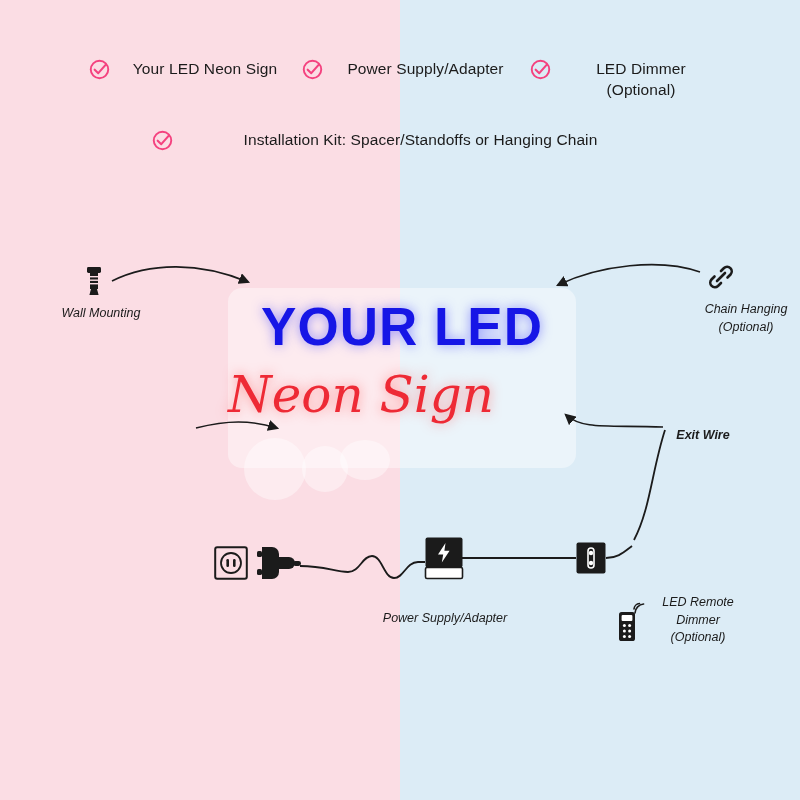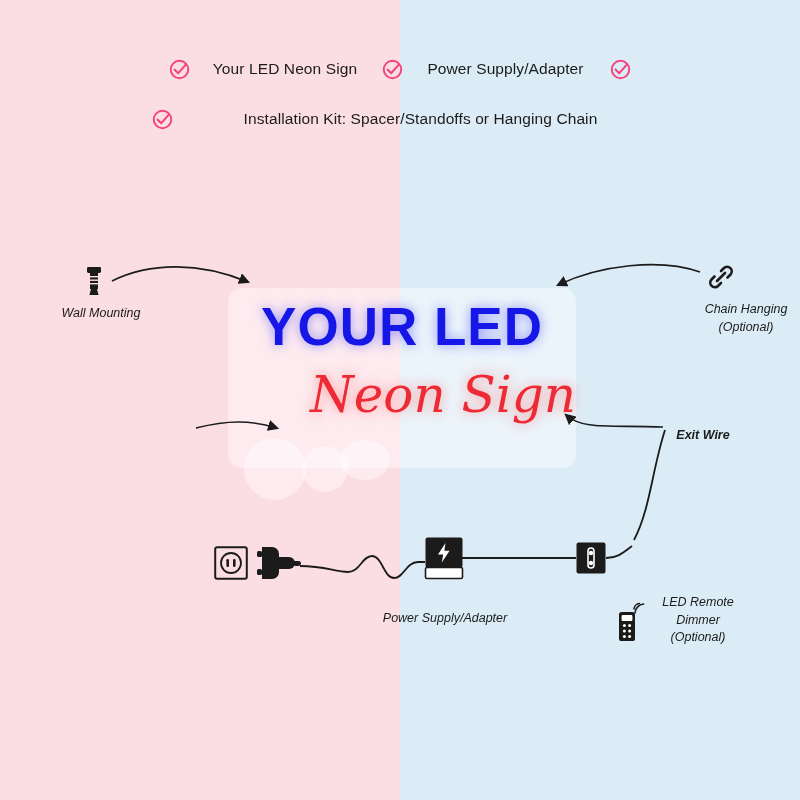--- a/index.html
+++ b/index.html
@@ -114,21 +114,21 @@
     font-size: 53px;
     letter-spacing: 1px;
     color: #1616e6;
     text-shadow: 0 0 12px rgba(60,60,255,0.55);
   }
   .sign-line2 {
     position: absolute;
     left: 228px;
     top: 366px;
     width: 348px;
-    text-align: right;
+    text-align: left;
     font-family: "DejaVu Serif", serif;
     font-style: italic;
     font-size: 50px;
     color: #ee2a35;
     text-shadow: 0 0 12px rgba(255,60,60,0.5);
   }
 
   
   .anno {
     position: absolute;
@@ -176,20 +176,21 @@
         <span class="label">Power Supply/Adapter</span>
       </div>
 
       <div class="check-item w3">
         <span class="check-icon">
           <svg width="21" height="21" viewBox="0 0 24 24">
             <circle cx="12" cy="12" r="10" fill="none" stroke="#f4427f" stroke-width="2.2"></circle>
             <path d="M6.5 12.2 L10.6 16.2 L19.2 6.4" fill="none" stroke="#f4427f" stroke-width="2.4" stroke-linecap="round" stroke-linejoin="round"></path>
           </svg>
         </span>
+        <span class="label">LED Dimmer (Optional)</span>
       </div>
 
     </div>
 
     <div class="check-row row2">
       <div class="check-item wide">
         <span class="check-icon">
           <svg width="21" height="21" viewBox="0 0 24 24">
             <circle cx="12" cy="12" r="10" fill="none" stroke="#f4427f" stroke-width="2.2"></circle>
             <path d="M6.5 12.2 L10.6 16.2 L19.2 6.4" fill="none" stroke="#f4427f" stroke-width="2.4" stroke-linecap="round" stroke-linejoin="round"></path>

